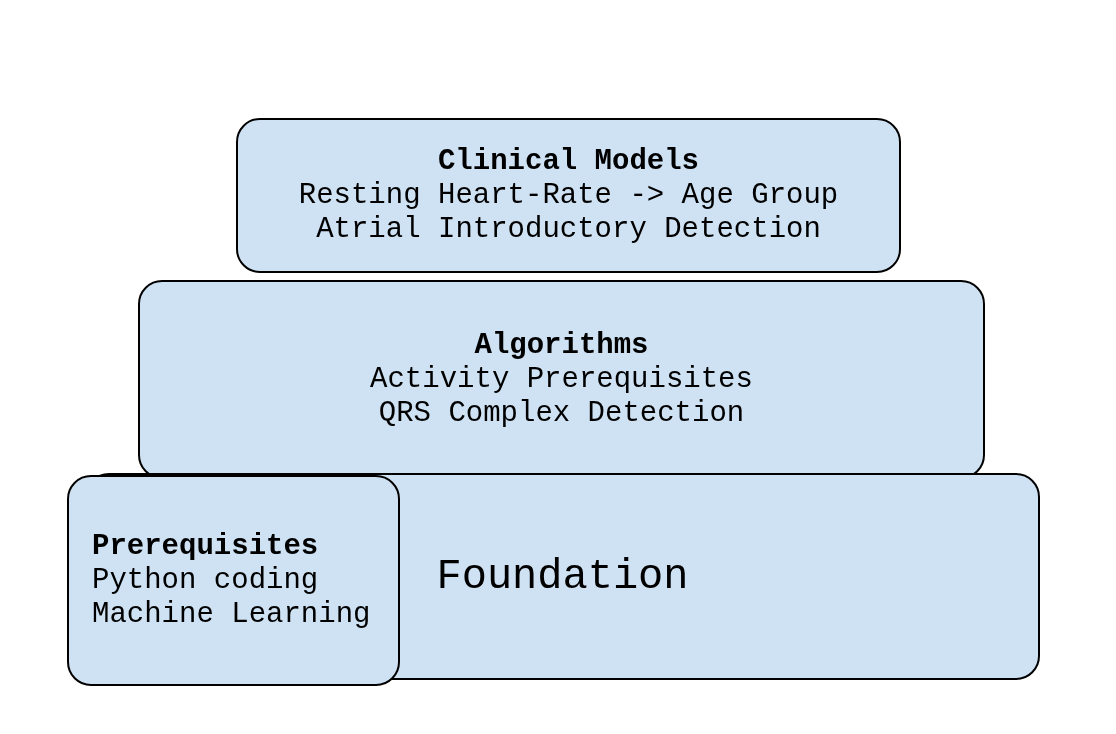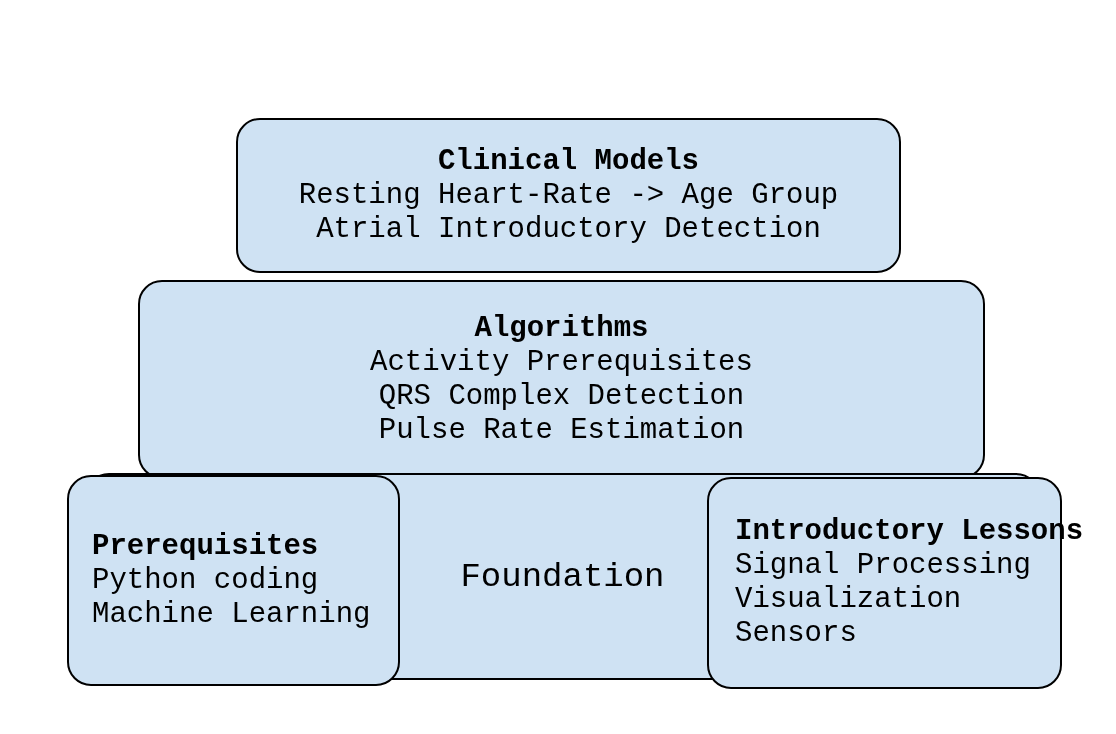--- a/index.html
+++ b/index.html
@@ -34,21 +34,21 @@
   .centered .line { text-align: center; }
   .bold { font-weight: bold; }
 
   .top-box    { left: 236px; top: 118px; width: 665px; height: 155px; }
   .middle-box { left: 138px; top: 280px; width: 847px; height: 199px; }
   .foundation-box {
     left: 85px; top: 473px; width: 955px; height: 207px;
     align-items: center;
   }
   .foundation-box .foundation-label {
-    font-size: 34px;
+    font-size: 42px;
     line-height: 56px;
     white-space: nowrap;
   }
   .left-box {
     left: 67px; top: 475px; width: 333px; height: 211px;
     padding-left: 23px;
     align-items: flex-start;
   }
   .right-box {
     left: 707px; top: 477px; width: 355px; height: 212px;
@@ -64,33 +64,26 @@
   <div class="box top-box centered">
     <div class="line bold">Clinical Models</div>
     <div class="line">Resting Heart-Rate -&gt; Age Group</div>
     <div class="line">Atrial Introductory Detection</div>
   </div>
 
   <div class="box middle-box centered">
     <div class="line bold">Algorithms</div>
     <div class="line">Activity Prerequisites</div>
     <div class="line">QRS Complex Detection</div>
-    <div class="line">Pulse Rate Estimation</div>
   </div>
 
   <div class="box foundation-box">
     <div class="foundation-label">Foundation</div>
   </div>
 
   <div class="box left-box">
     <div class="line bold">Prerequisites</div>
     <div class="line">Python coding</div>
     <div class="line">Machine Learning</div>
   </div>
 
-  <div class="box right-box">
-    <div class="line bold">Introductory Lessons</div>
-    <div class="line">Signal Processing</div>
-    <div class="line">Visualization</div>
-    <div class="line">Sensors</div>
-  </div>
 
 </div>
 
 </body></html>

